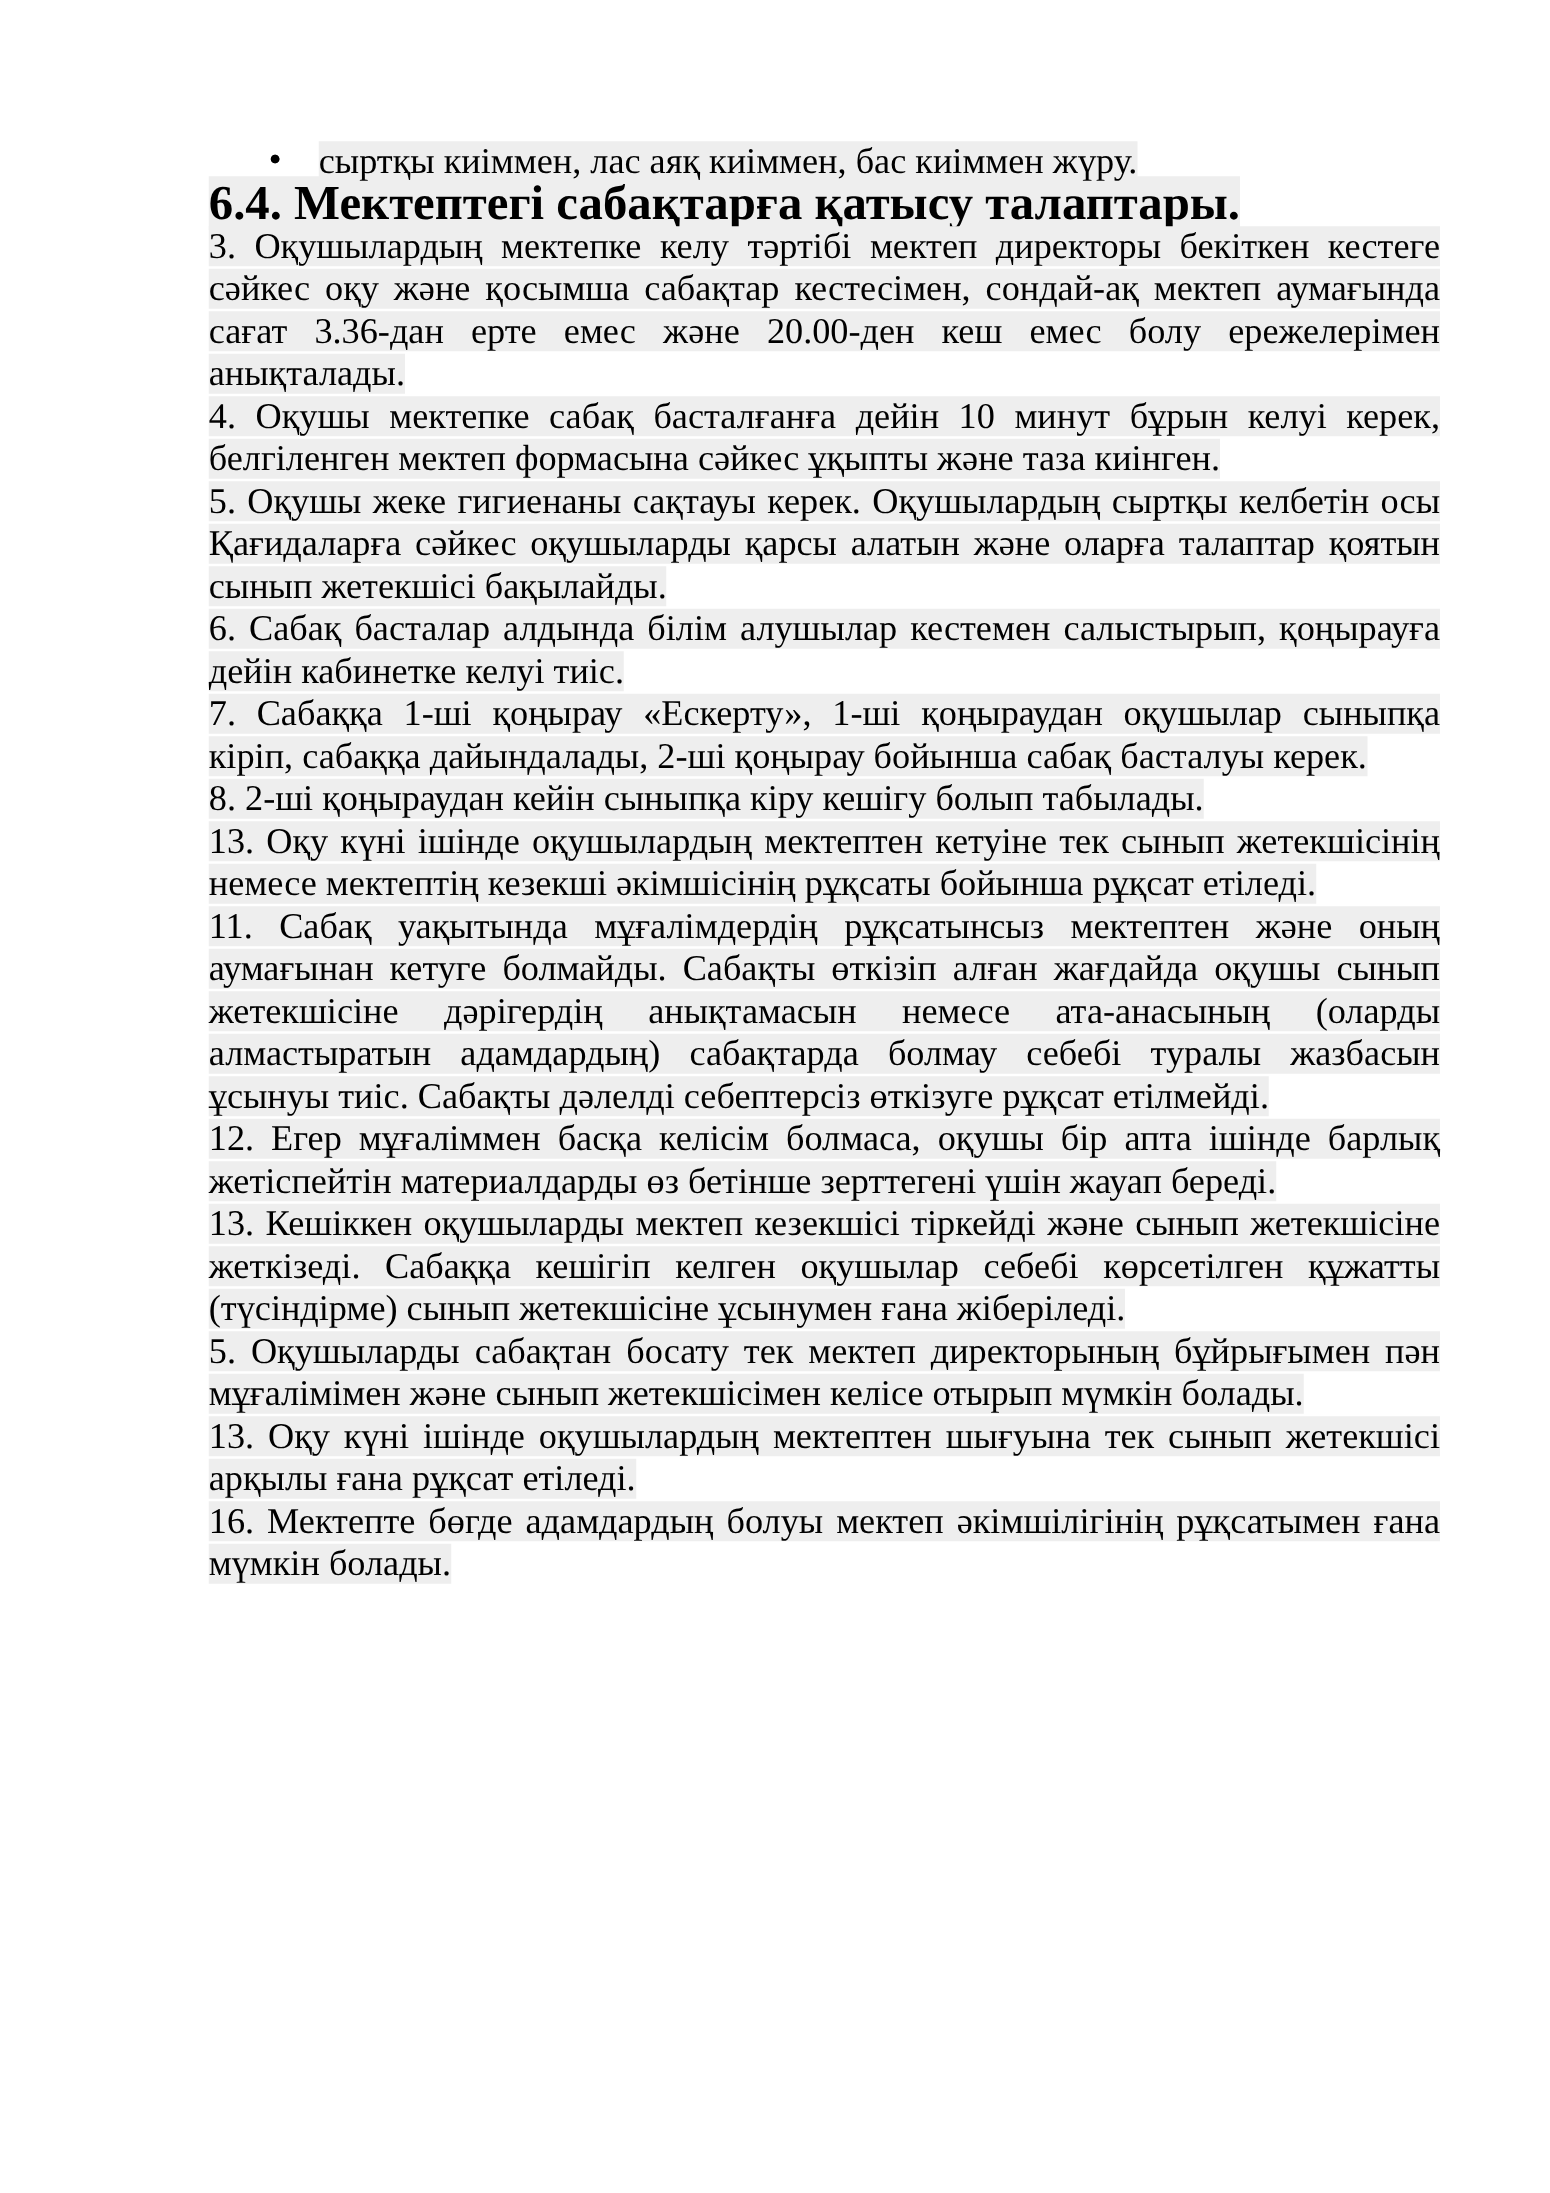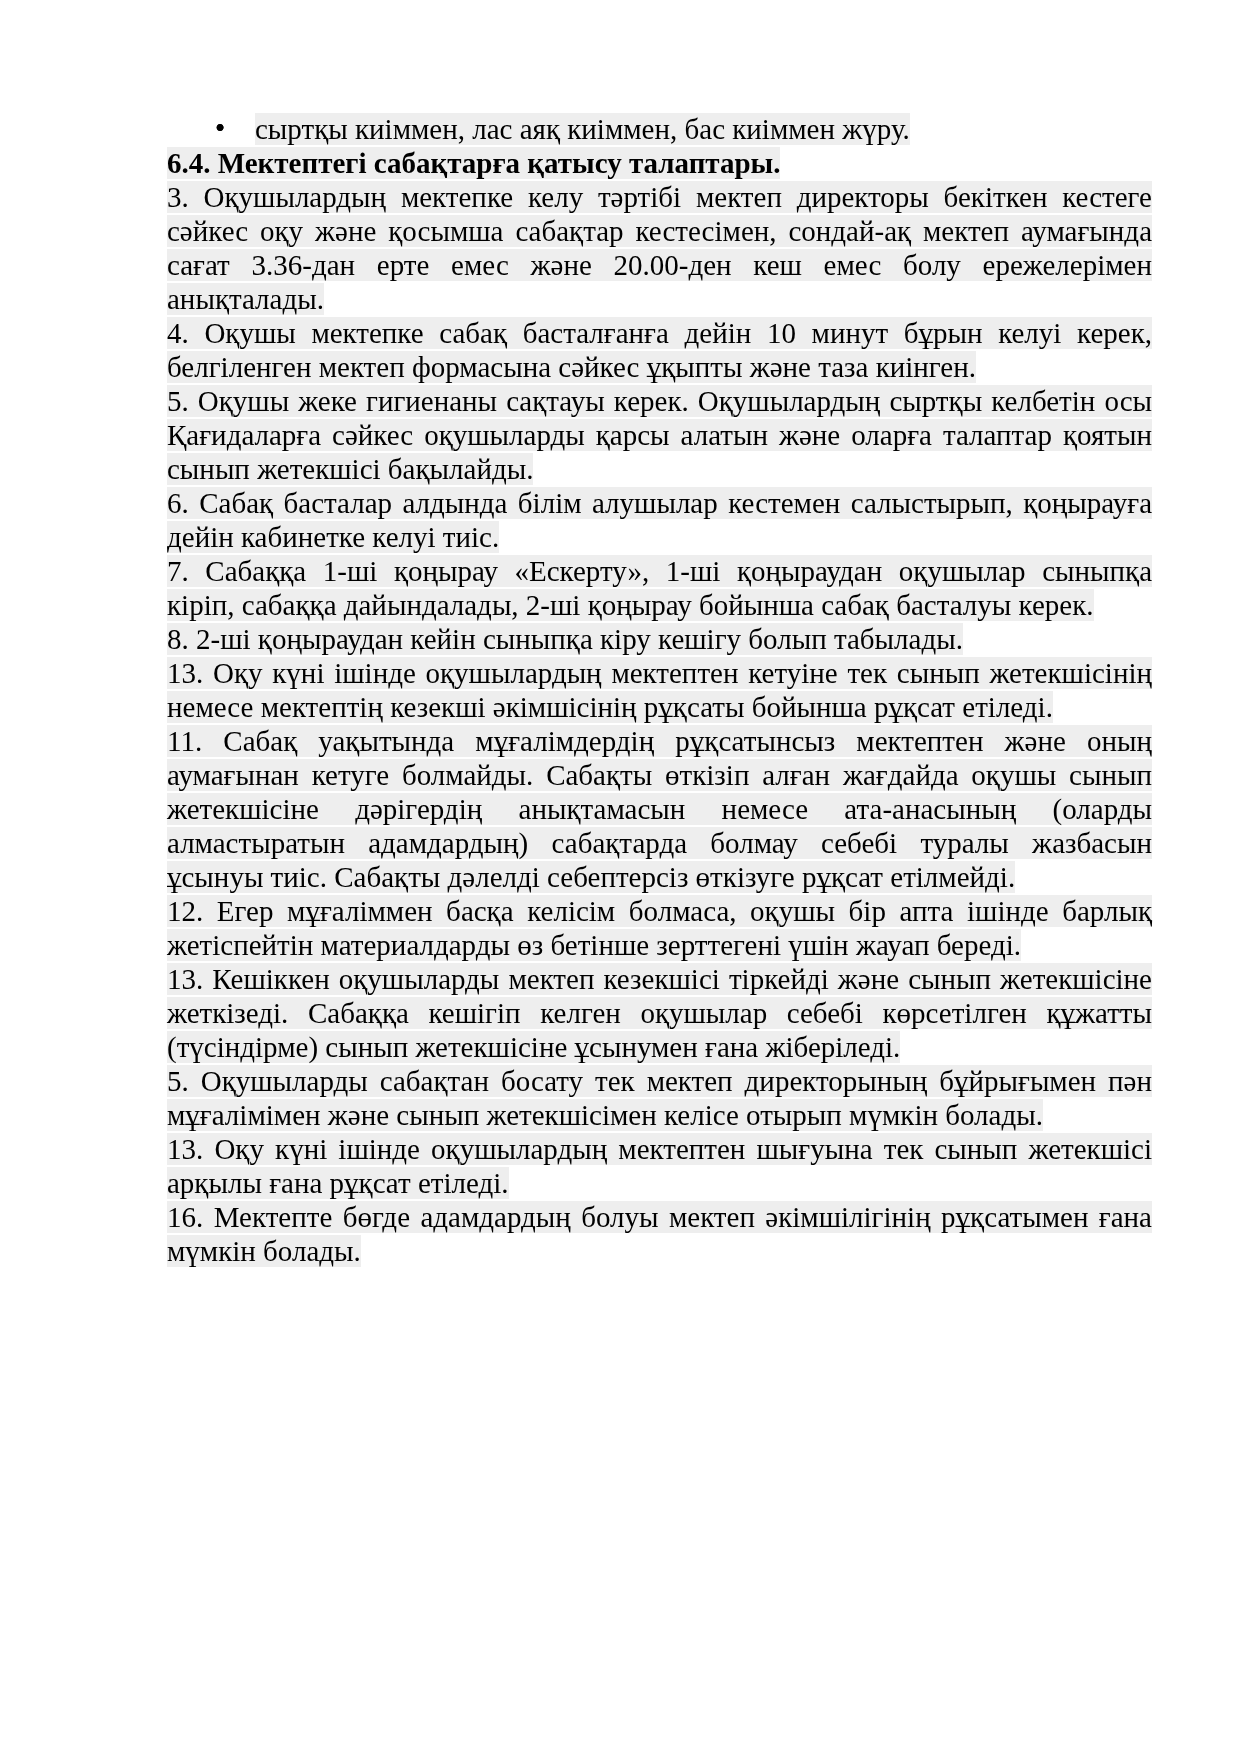--- a/index.html
+++ b/index.html
@@ -30,21 +30,21 @@
     padding-left: 88px;
     text-align: justify;
   }
   .bullet-marker {
     position: absolute;
     left: 48px;
     top: -1px;
   }
   .heading {
     margin: 0;
-    font-size: 29px;
+    font-size: 39px;
     line-height: 34px;
     font-weight: bold;
     text-align: left;
   }
   .para {
     margin: 0;
     text-align: justify;
   }
   
   .scan {

